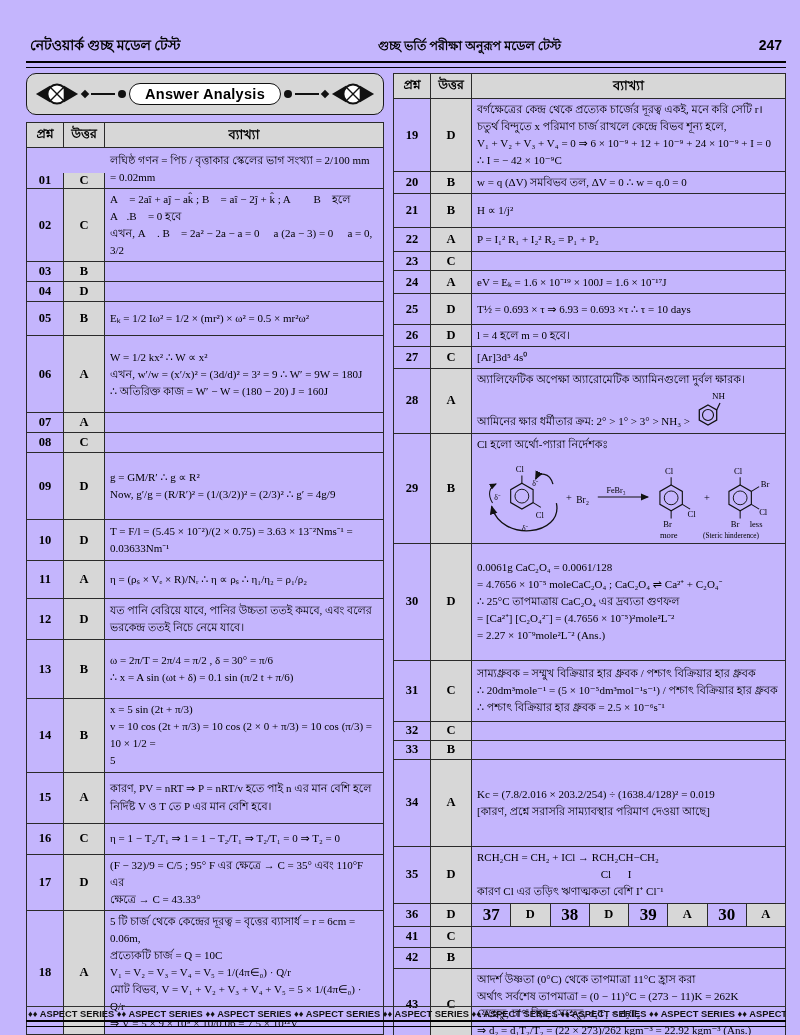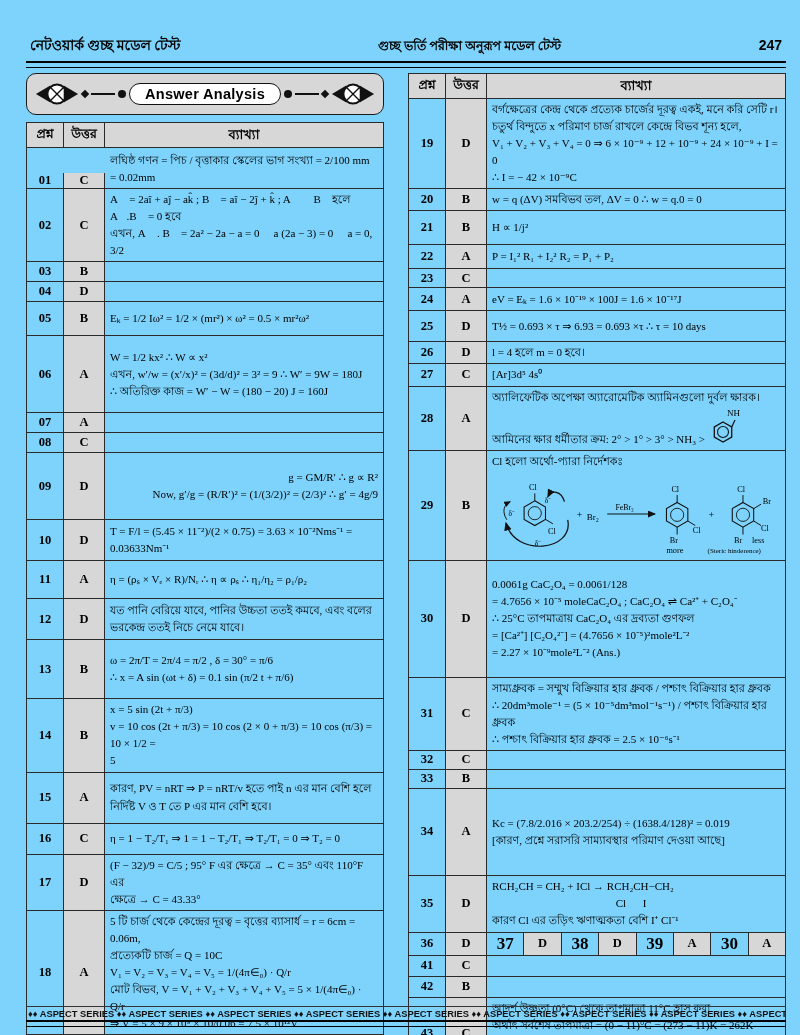--- a/index.html
+++ b/index.html
@@ -1,26 +1,26 @@
 <!DOCTYPE html>
 <html><head>
 <meta charset="utf-8">
 <style>
   html,body{margin:0;padding:0;background:#e8e8e8;}
-  .page{width:800px;height:1035px;margin:0 auto;background:#7dd3fc;color:#000;
+  .page{width:800px;height:1035px;margin:0 auto;background:#c4b5fd;color:#000;
         font-family:"Liberation Serif",serif;position:relative;box-sizing:border-box;
         padding:34px 14px 8px 26px;display:flex;flex-direction:column;overflow:hidden;}
   
   .hdr{display:flex;justify-content:space-between;align-items:baseline;padding:0 4px 3px 4px;}
   .hdr .t-left{font-weight:bold;font-size:14px;}
   .hdr .t-center{font-weight:bold;font-size:12.5px;}
   .hdr .t-page{font-weight:bold;font-size:14px;font-family:"Liberation Sans",sans-serif;}
   .dbl-rule{height:4px;border-top:2.5px solid #000;border-bottom:1.2px solid #000;margin-bottom:5px;}
   
-  .columns{display:flex;gap:24px;flex:1;align-items:flex-start;min-height:0;}
+  .columns{display:flex;gap:9px;flex:1;align-items:flex-start;min-height:0;}
   .col-left{width:358px;flex:none;}
   .col-right{flex:1;min-width:0;}
   
   .banner{background:#d7d7d7;border:1.6px solid #1a1a1a;border-radius:10px;height:40px;
           display:flex;align-items:center;padding:0 8px;margin-bottom:7px;gap:3px;}
   .banner svg{flex:none;}
   .b-line{flex:1;height:0;border-top:2px solid #111;}
   .b-dot{flex:none;width:8px;height:8px;border-radius:50%;background:#111;}
   .b-dia{flex:none;width:6px;height:6px;background:#111;transform:rotate(45deg);}
   .b-pill{flex:none;background:#fff;border:1.7px solid #111;border-radius:14px;padding:2px 15px;
@@ -145,33 +145,33 @@
           <div class="trow" style="min-height: 19px; text-align: right;">
             <div class="cell-q">07</div>
             <div class="cell-a">A</div>
             <div class="cell-e"></div>
           </div>
           <div class="trow" style="min-height: 19px;">
             <div class="cell-q">08</div>
             <div class="cell-a">C</div>
             <div class="cell-e"></div>
           </div>
-          <div class="trow" style="min-height: 66px; text-align: right;">
+          <div class="trow" style="min-height: 66px;">
             <div class="cell-q">09</div>
             <div class="cell-a">D</div>
             <div class="cell-e">
               <div class="ln">g = GM/R′ ∴ g ∝ R²</div>
               <div class="ln">Now, g′/g = (R/R′)² = (1/(3/2))² = (2/3)² ∴ g′ = 4g/9</div>
             </div>
           </div>
           <div class="trow" style="min-height: 40px;">
             <div class="cell-q">10</div>
             <div class="cell-a">D</div>
             <div class="cell-e">
-              <div class="ln">T = F/l = (5.45 × 11⁻²)/(2 × 0.75) = 3.63 × 10⁻²Nms⁻¹ = 0.03633Nm⁻¹</div>
+              <div class="ln">T = F/l = (5.45 × 10⁻²)/(2 × 0.75) = 3.63 × 13⁻²Nms⁻¹ = 0.03633Nm⁻¹</div>
             </div>
           </div>
           <div class="trow" style="min-height: 37px;">
             <div class="cell-q">11</div>
             <div class="cell-a">A</div>
             <div class="cell-e">
               <div class="ln">η = (ρₛ × Vₑ × R)/Nᵣ ∴ η ∝ ρₛ ∴ η₁/η₂ = ρ₁/ρ₂</div>
             </div>
           </div>
           <div class="trow" style="min-height: 40px;">

